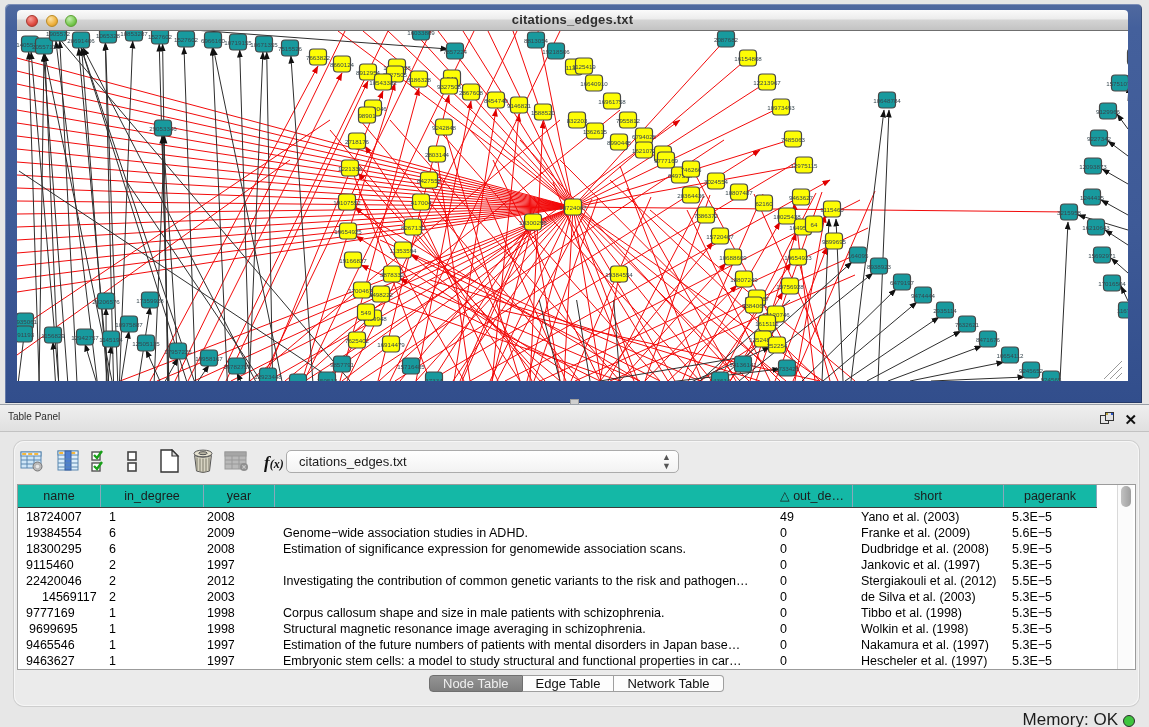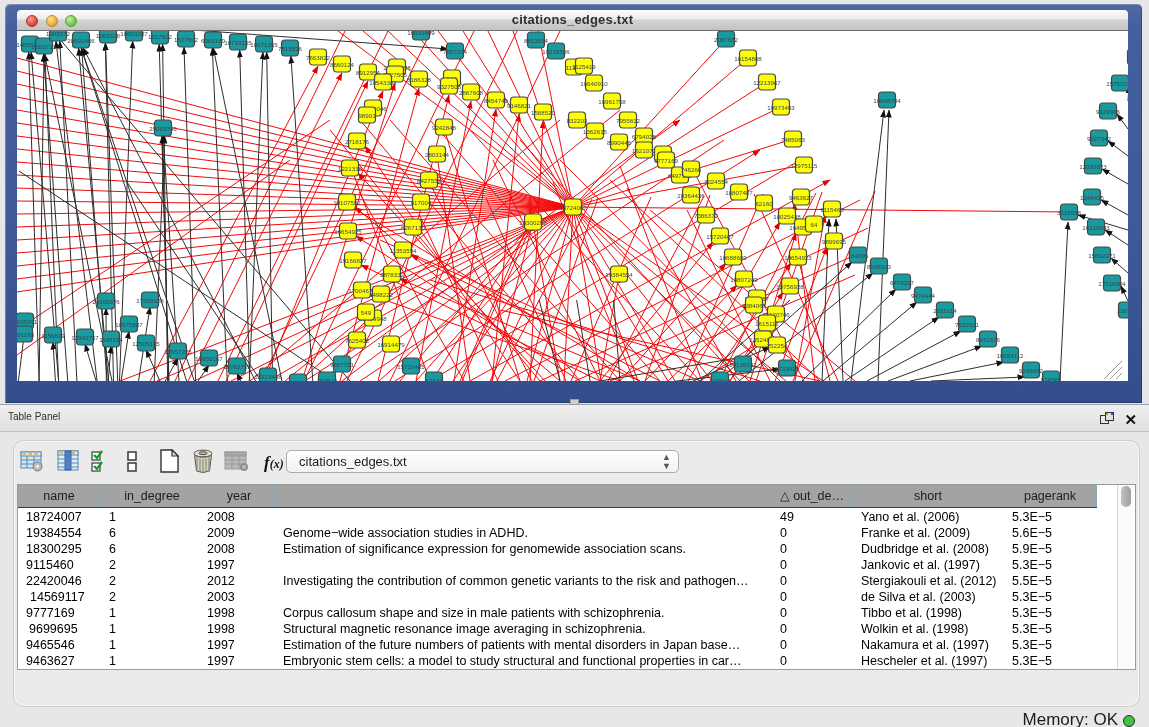--- a/index.html
+++ b/index.html
@@ -14,21 +14,21 @@
 .phead{position:absolute;left:0;top:0;width:1149px;height:28px;background:linear-gradient(180deg,#efefef,#e0e0e0);border-top:1px solid #9aa0a8;border-bottom:1px solid #c2c2c2}
 .phead .t{position:absolute;left:8px;top:6px;font-size:10px;color:#2d2d2d}
 .pfloat{position:absolute;right:35px;top:7px;width:14px;height:13px}
 .px{position:absolute;right:12px;top:6px;font-size:15px;font-weight:700;color:#111}
 .pbody{position:absolute;left:14px;top:37px;width:1125px;height:265px;background:#ebebeb;border-radius:10px;box-shadow:0 0 0 1px #cecece, inset 0 0 0 1px #f6f6f6}
 .tools{position:absolute;left:6px;top:7px;height:26px}
 .ti{display:inline-block;vertical-align:middle}
 .combo{position:absolute;left:272px;top:9px;width:393px;height:23px;background:linear-gradient(180deg,#ffffff,#f2f2f2);border:1px solid #ababab;border-radius:5px;font-size:13px;color:#1c1c1c;line-height:21px;padding-left:12px}
 .combo .ar{position:absolute;right:7px;top:2px;font-size:9px;color:#555;line-height:9px}
 .scrollwrap{position:absolute;left:3px;top:43px;width:1119px;height:186px;background:#fff;border:1px solid #9b9b9b}
-.thead{position:absolute;left:0;top:0;width:1079px;height:23px;background:#a3a3a3;border-bottom:1.5px solid #3c3c3c}
+.thead{position:absolute;left:0;top:0;width:1079px;height:23px;background:#14b8a6;border-bottom:1.5px solid #3c3c3c}
 .th{position:absolute;top:0;height:22px;border-right:1px solid #88a8ba;text-align:center;font-size:12.5px;color:#1c1c1c;line-height:23px;overflow:hidden}
 .trs{position:absolute;left:0;top:24px;width:1079px}
 .tr{position:relative;height:16px;font-size:12.5px;color:#000;white-space:nowrap}
 .c{position:absolute;top:0;height:16px;padding-left:8px;overflow:hidden;line-height:16px}
 .sbar{position:absolute;left:1103px;top:44px;width:16px;height:184px;background:#fbfbfb;border-left:1px solid #d9d9d9}
 .sthumb{position:absolute;left:2.5px;top:1px;width:10px;height:21px;background:linear-gradient(90deg,#c2c2c2,#9e9e9e);border-radius:5px}
 .tabs{position:absolute;left:429px;top:271px;height:17px;font-size:13px}
 .tab{float:left;height:17px;line-height:16px;padding:0 13px;background:#fdfdfd;border:1px solid #9f9f9f;border-left:none;color:#111}
 .tab.sel{background:linear-gradient(180deg,#949494,#7e7e7e);color:#efefef;border:1px solid #6f6f6f;border-radius:4px 0 0 4px}
 .tab.last{border-radius:0 4px 4px 0}
@@ -622,21 +622,21 @@
           <div class="th" style="left:754px;width:81px">△ out_de…</div>
           <div class="th" style="left:835px;width:151px">short</div>
           <div class="th" style="left:986px;width:93px">pagerank</div>
         </div>
       <div class="trs">
           <div class="tr">
             <div class="c" style="left:0px;width:83px;padding-left:8px">18724007</div>
             <div class="c" style="left:83px;width:103px;padding-left:8px">1</div>
             <div class="c" style="left:186px;width:71px;padding-left:3px">2008</div>
             <div class="c" style="left:754px;width:81px;padding-left:8px">49</div>
-            <div class="c" style="left:835px;width:151px;padding-left:8px">Yano et al. (2006)</div>
+            <div class="c" style="left:835px;width:151px;padding-left:8px">Yano et al. (2003)</div>
             <div class="c" style="left:986px;width:93px;padding-left:8px">5.3E−5</div>
           </div>
           <div class="tr">
             <div class="c" style="left:0px;width:83px;padding-left:8px">19384554</div>
             <div class="c" style="left:83px;width:103px;padding-left:8px">6</div>
             <div class="c" style="left:186px;width:71px;padding-left:3px">2009</div>
             <div class="c" style="left:257px;width:497px;padding-left:8px">Genome−wide association studies in ADHD.</div>
             <div class="c" style="left:754px;width:81px;padding-left:8px">0</div>
             <div class="c" style="left:835px;width:151px;padding-left:8px">Franke et al. (2009)</div>
             <div class="c" style="left:986px;width:93px;padding-left:8px">5.6E−5</div>
@@ -661,21 +661,21 @@
           <div class="tr">
             <div class="c" style="left:0px;width:83px;padding-left:8px">22420046</div>
             <div class="c" style="left:83px;width:103px;padding-left:8px">2</div>
             <div class="c" style="left:186px;width:71px;padding-left:3px">2012</div>
             <div class="c" style="left:257px;width:497px;padding-left:8px">Investigating the contribution of common genetic variants to the risk and pathogen…</div>
             <div class="c" style="left:754px;width:81px;padding-left:8px">0</div>
             <div class="c" style="left:835px;width:151px;padding-left:8px">Stergiakouli et al. (2012)</div>
             <div class="c" style="left:986px;width:93px;padding-left:8px">5.5E−5</div>
           </div>
           <div class="tr">
-            <div class="c" style="left:4px;width:83px;">14569117</div>
+            <div class="c" style="left:16px;width:83px;">14569117</div>
             <div class="c" style="left:83px;width:103px;padding-left:8px">2</div>
             <div class="c" style="left:186px;width:71px;padding-left:3px">2003</div>
             <div class="c" style="left:754px;width:81px;padding-left:8px">0</div>
             <div class="c" style="left:835px;width:151px;padding-left:8px">de Silva et al. (2003)</div>
             <div class="c" style="left:986px;width:93px;padding-left:8px">5.3E−5</div>
           </div>
           <div class="tr">
             <div class="c" style="left:0px;width:83px;padding-left:8px">9777169</div>
             <div class="c" style="left:83px;width:103px;padding-left:8px">1</div>
             <div class="c" style="left:186px;width:71px;padding-left:3px">1998</div>
@@ -710,13 +710,18 @@
             <div class="c" style="left:754px;width:81px;padding-left:8px">0</div>
             <div class="c" style="left:835px;width:151px;padding-left:8px">Hescheler et al. (1997)</div>
             <div class="c" style="left:986px;width:93px;padding-left:8px">5.3E−5</div>
           </div>
         </div>
     </div>
     <div class="sbar">
         <div class="sthumb"></div>
       </div>
   </div>
+  <div class="tabs">
+      <div class="tab sel">Node Table</div>
+      <div class="tab">Edge Table</div>
+      <div class="tab last">Network Table</div>
+    </div>
   <div class="status">Memory: OK<span class="dot"></span></div>
 </div>
 </body></html>

